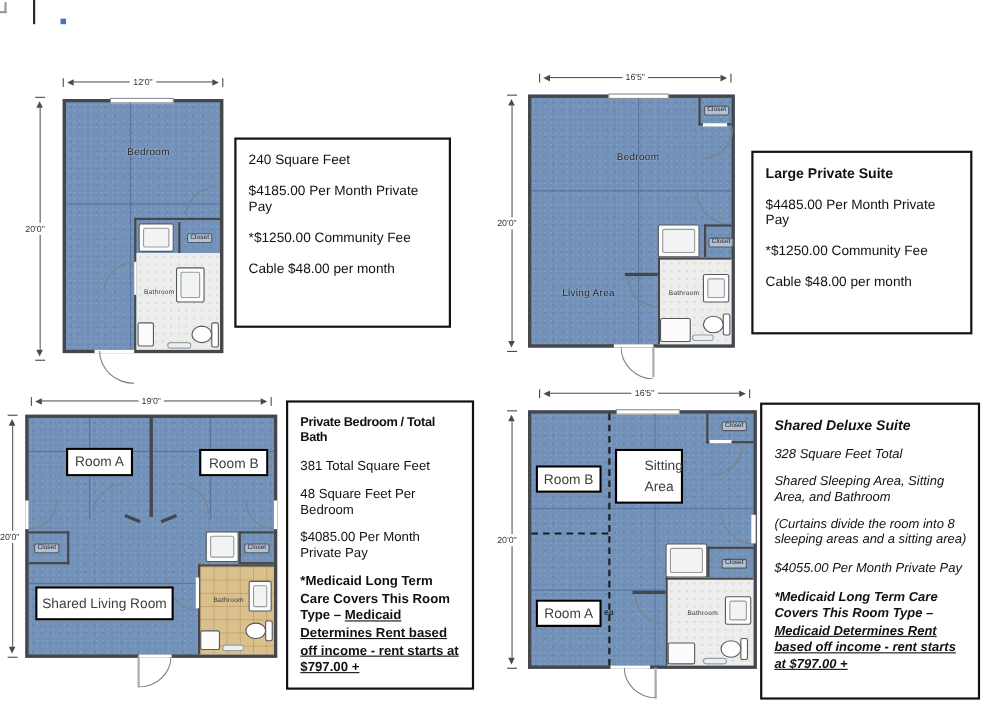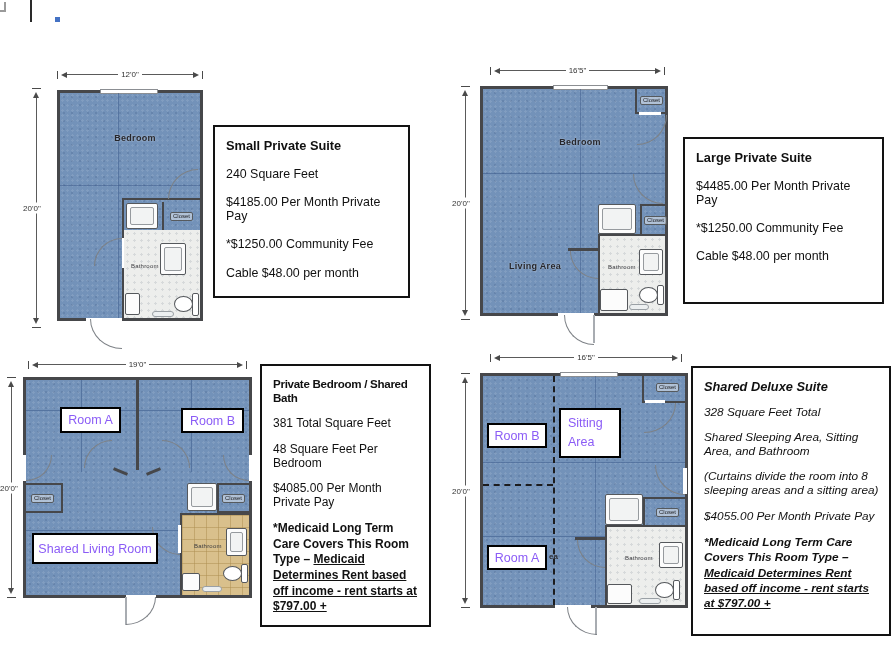--- a/index.html
+++ b/index.html
@@ -45,27 +45,27 @@
   .arc    { position:absolute; border:0 solid #7d8186; }
   .arc-tl { border-top-width:1.5px; border-left-width:1.5px; border-top-left-radius:100%; }
   .arc-tr { border-top-width:1.5px; border-right-width:1.5px; border-top-right-radius:100%; }
   .arc-bl { border-bottom-width:1.5px; border-left-width:1.5px; border-bottom-left-radius:100%; }
   .arc-br { border-bottom-width:1.5px; border-right-width:1.5px; border-bottom-right-radius:100%; }
   .fx { position:absolute; background:#fcfcfc; border:1.5px solid #55585c; border-radius:2px; }
   .fx-inner::after { content:""; position:absolute; inset:3px; border:1px solid #969a9e; background:#f2f3f3; border-radius:2px; }
   .toilet { position:absolute; background:#fff; border:1.5px solid #55585c; border-radius:50%; }
   .tank   { position:absolute; background:#fff; border:1.5px solid #55585c; border-radius:2px; }
   .mat    { position:absolute; background:#eceff0; border:1px solid #9aa0a5; border-radius:4px; }
-  .room-text { position:absolute; font-size:9px; font-weight:bold; color:#26262b; letter-spacing:.3px;
+  .room-text { position:absolute; font-size:9px; font-weight:normal; color:#26262b; letter-spacing:.3px;
                white-space:nowrap; text-shadow:0 0 2px rgba(240,244,248,.6); }
   .tag { position:absolute; font-size:6px; line-height:7px; color:#1d1d1f; background:rgba(225,232,238,.55);
          border:1px solid #565a5e; border-radius:2px; padding:0 2px; white-space:nowrap; }
   .bath-label { position:absolute; font-size:6px; color:#3a3a3e; white-space:nowrap; letter-spacing:.2px; }
   .rbox { position:absolute; background:#fff; border:2px solid #000; display:flex; align-items:center;
-          justify-content:center; font-size:12.5px; color:#8b5cf6; }
+          justify-content:center; font-size:12.5px; color:#404040; }
   .frag { position:absolute; font-size:8px; font-weight:bold; color:#2e2e33; }
 
   
   .hdim { position:absolute; display:flex; align-items:center; height:9px; }
   .hdim .tick { width:1px; height:8px; background:#4a4a4a; }
   .hdim .ah-l { width:0; height:0; border:3px solid transparent; border-right:6px solid #4a4a4a; }
   .hdim .ah-r { width:0; height:0; border:3px solid transparent; border-left:6px solid #4a4a4a; }
   .hdim .dline { flex:1; height:1px; background:#5a5a5a; }
   .hdim .dlabel { font-size:8px; color:#333; padding:0 3px; white-space:nowrap; }
   .vdim { position:absolute; display:flex; flex-direction:column; align-items:center; width:12px; }
@@ -138,21 +138,20 @@
       <div class="fx" style="left:65px;top:200px;width:15px;height:22px;"></div>
       <div class="tank" style="left:132px;top:200px;width:7px;height:23px;"></div>
       <div class="toilet" style="left:114px;top:203px;width:19px;height:16px;"></div>
       <div class="mat" style="left:92px;top:218px;width:22px;height:6px;"></div>
       <div class="gap" style="left:26px;top:225px;width:36px;height:3px;"></div>
       <div class="arc arc-bl" style="left:30px;top:226px;width:32px;height:30px;"></div>
     </div>
   </div>
 
   <div class="ibox" style="left:213px;top:125px;width:197px;height:173px;">
-    <p class="ibox-title">Small Private Suite</p>
     <p>240 Square Feet</p>
     <p>$4185.00 Per Month Private Pay</p>
     <p>*$1250.00 Community Fee</p>
     <p>Cable $48.00 per month</p>
   </div>
 
   <div class="plan" style="left:455px;top:58px;width:245px;height:300px;">
     <div class="hdim" style="left:35px;top:8px;width:175px;">
       <span class="tick"></span>
         <span class="ah-l"></span>
@@ -267,21 +266,21 @@
       <div class="rbox" style="left:6px;top:153px;width:126px;height:31px;">
         <span>Shared Living Room</span>
       </div>
       <div class="gap" style="left:100px;top:215px;width:30px;height:3px;"></div>
       <div class="leaf" style="left:99px;top:217px;width:2px;height:28px;"></div>
       <div class="arc arc-br" style="left:100px;top:217px;width:30px;height:28px;"></div>
     </div>
   </div>
 
   <div class="ibox ibox3" style="left:260px;top:364px;width:171px;height:263px;">
-    <p class="ibox-title">Private Bedroom / Shared Bath</p>
+    <p class="ibox-title">Private Bedroom / Total Bath</p>
     <p>381 Total Square Feet</p>
     <p>48 Square Feet Per Bedroom</p>
     <p>$4085.00 Per Month Private Pay</p>
     <p class="note"><span class="nb">*Medicaid Long Term Care Covers This Room Type – </span><span class="nu">Medicaid Determines Rent based off income - rent starts at $797.00 +</span></p>
   </div>
 
   <div class="plan" style="left:455px;top:348px;width:245px;height:306px;">
     <div class="hdim" style="left:35px;top:5px;width:192px;">
       <span class="tick"></span>
         <span class="ah-l"></span>
@@ -307,21 +306,21 @@
       <div style="position:absolute;left:70px;top:0;height:229px;border-left:2px dashed #1c1c1e;"></div>
       <div style="position:absolute;left:0;top:108px;width:70px;border-top:2px dashed #1c1c1e;"></div>
       <div style="position:absolute;left:159px;top:0;width:43px;height:27px;border-left:2px solid #46474a;border-bottom:2px solid #46474a;">
         <span class="tag" style="left:12px;top:7px;">Closet</span>
       </div>
       <div class="gap" style="left:162px;top:24px;width:20px;height:3px;"></div>
       <div class="arc arc-br" style="left:161px;top:27px;width:32px;height:30px;"></div>
       <div class="rbox" style="left:4px;top:47px;width:60px;height:25px;">
         <span>Room B</span>
       </div>
-      <div class="rbox" style="left:76px;top:32px;width:62px;height:50px;flex-direction:column;align-items:flex-start;padding-left:7px;line-height:1.5;">
+      <div class="rbox" style="left:76px;top:32px;width:62px;height:50px;flex-direction:column;align-items:flex-start;padding-left:25px;line-height:1.5;">
         <span>Sitting</span>
         <span>Area</span>
       </div>
       <div class="rbox" style="left:4px;top:169px;width:60px;height:25px;">
         <span>Room A</span>
       </div>
       <div class="frag" style="left:66px;top:176px;">ea</div>
       <div class="arc arc-bl" style="left:172px;top:89px;width:30px;height:30px;"></div>
       <div class="gap" style="left:200px;top:92px;width:4px;height:26px;"></div>
       <div style="position:absolute;left:160px;top:121px;width:42px;height:28px;border-left:2px solid #46474a;border-top:2px solid #46474a;">

